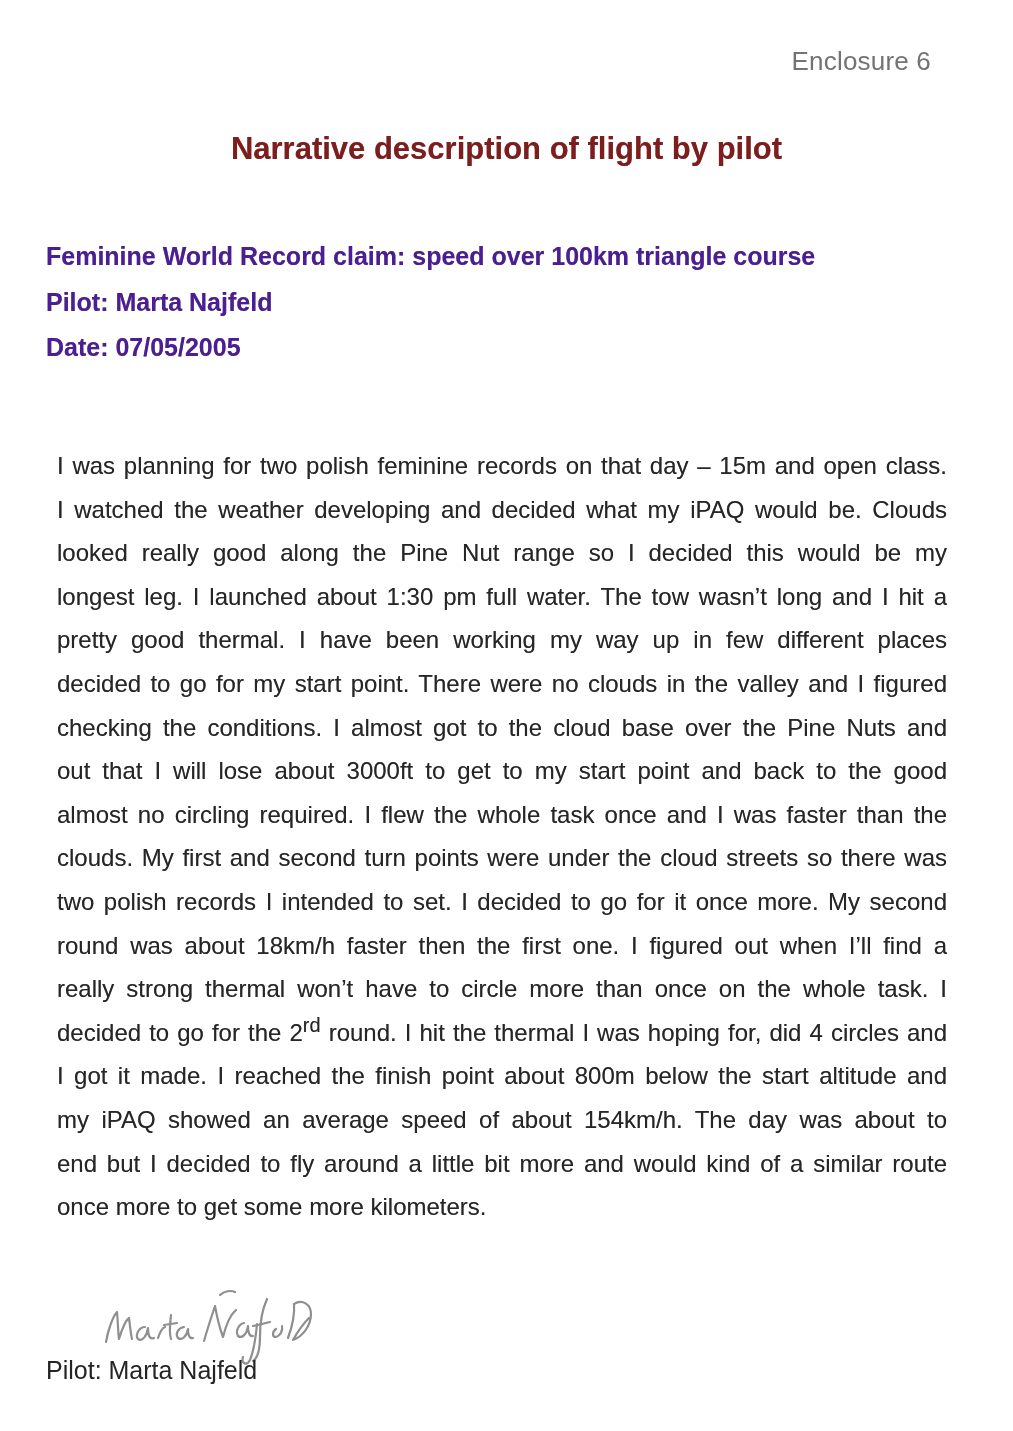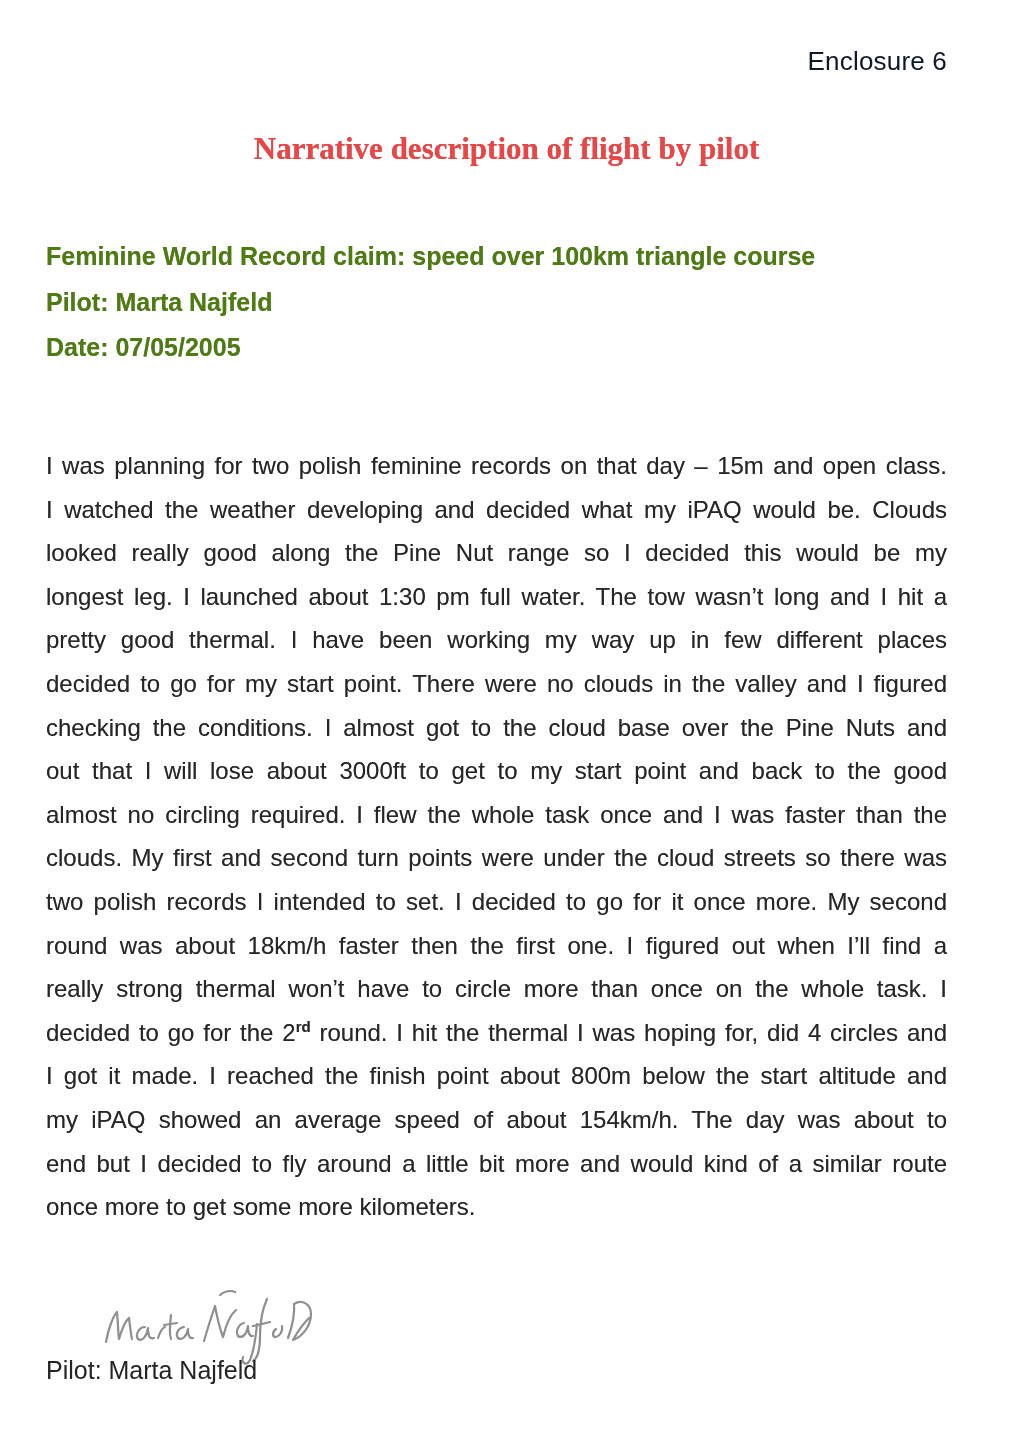--- a/index.html
+++ b/index.html
@@ -12,45 +12,44 @@
     width: 1013px;
     height: 1431px;
     background: #ffffff;
     font-family: "Liberation Sans", sans-serif;
     color: #222222;
     overflow: hidden;
   }
   .enclosure {
     position: absolute;
     top: 46px;
-    right: 66px;
+    right: 82px;
     font-size: 26px;
-    color: #0f172a;
+    color: #737373;
     letter-spacing: 0.2px;
   }
   .doc-title {
     position: absolute;
     top: 131px;
     left: 0;
     width: 100%;
     text-align: center;
     font-size: 31px;
     font-weight: bold;
-    color: #ef4444;
+    color: #7f1d1d;
     text-shadow: 0 0 0.5px rgba(30,30,30,0.55);
-    font-family: Liberation Serif, serif;
   }
   .meta {
     position: absolute;
     top: 234px;
     left: 46px;
     width: 900px;
     font-size: 25px;
     font-weight: bold;
-    color: #4d7c0f;
+    color: #4c1d95;
     text-shadow: 0 0 0.5px rgba(30,30,30,0.5);
   }
   .meta .meta-line {
     height: 45.5px;
     line-height: 45.5px;
   }
   .narrative {
     position: absolute;
     top: 444px;
     left: 46px;
@@ -59,32 +58,32 @@
     color: #262626;
     text-shadow: 0 0 0.4px rgba(38,38,38,0.45);
   }
   .nline {
     height: 43.6px;
     line-height: 43.6px;
     text-align: justify;
     text-align-last: justify;
     overflow: hidden;
     white-space: nowrap;
+    margin-left: 11px;
   }
   .nline.last {
     text-align: right;
     text-align-last: left;
   }
   .nline sup {
-    font-size: 15px;
+    font-size: 20px;
     line-height: 0;
     position: relative;
     top: -9px;
     vertical-align: baseline;
-    font-weight: bold;
   }
   .signature-wrap {
     position: absolute;
     top: 1278px;
     left: 92px;
     width: 232px;
     height: 104px;
   }
   .signature-wrap svg {
     display: block;

